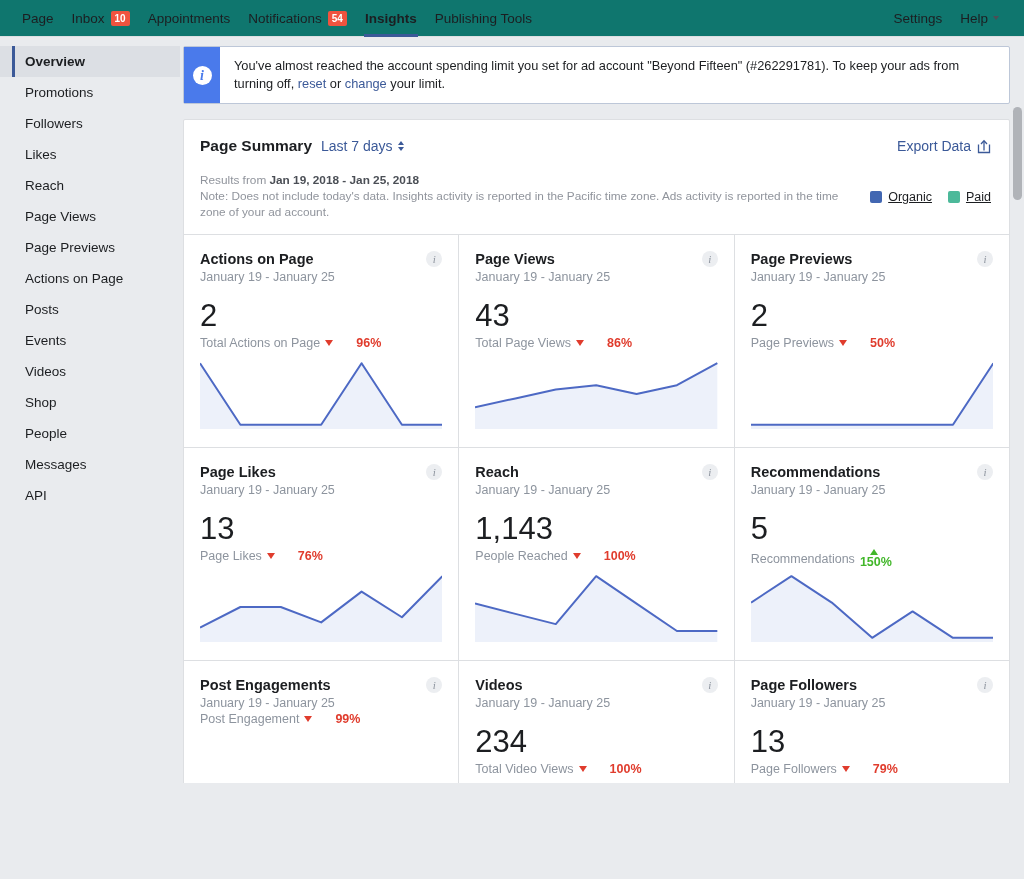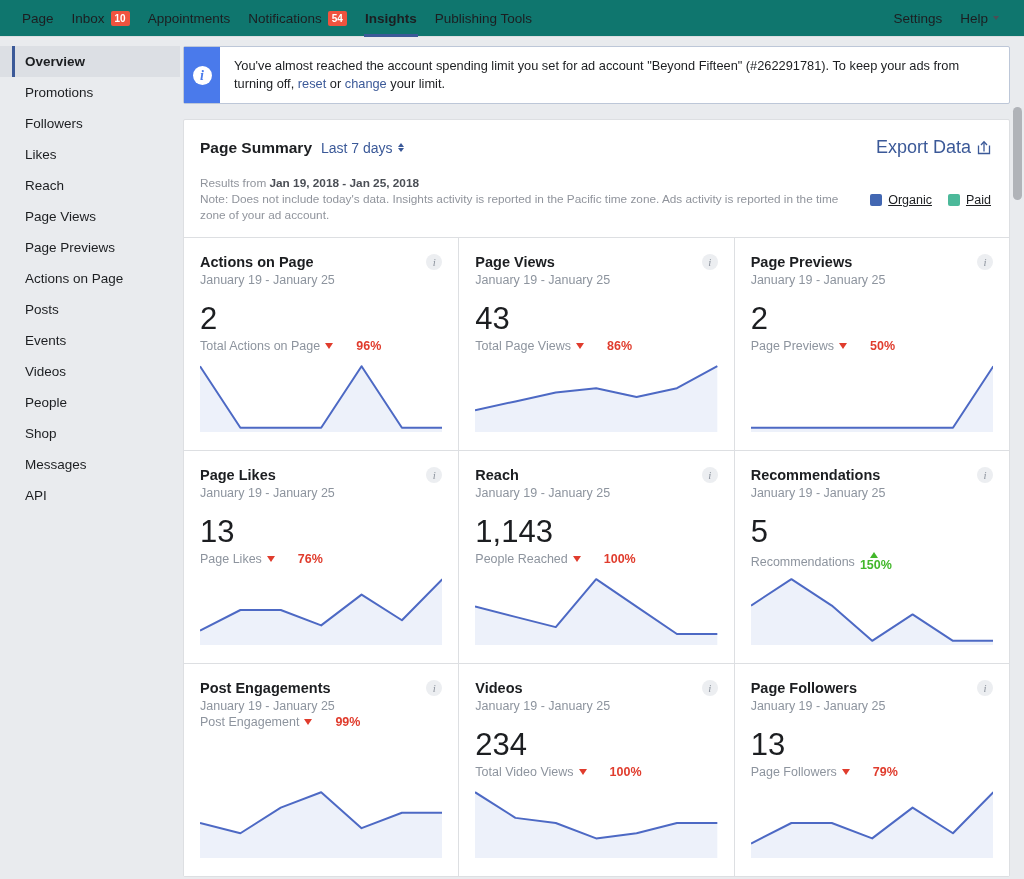--- a/index.html
+++ b/index.html
@@ -56,21 +56,21 @@
   .caret-down {
     display: inline-block;
     margin-left: 5px;
     width: 0; height: 0;
     border-left: 3.5px solid transparent;
     border-right: 3.5px solid transparent;
     border-top: 4px solid #4b4f56;
   }
 
   
-  .page { display: flex; height: 842px; }
+  .page { display: flex; height: 746px; }
 
   
   .sidebar {
     width: 180px;
     flex: 0 0 180px;
     background: #e9ebee;
     padding-top: 9px;
   }
   .side-item {
     height: 31px;
@@ -167,21 +167,21 @@
     border-left: 3px solid transparent;
     border-right: 3px solid transparent;
   }
   .updown .up { border-bottom: 4px solid #3b5998; margin-bottom: 1.5px; }
   .updown .dn { border-top: 4px solid #3b5998; }
 
   .export {
     margin-left: auto;
     display: flex;
     align-items: center;
-    font-size: 18px;
+    font-size: 14px;
     color: #3b5998;
   }
   .export svg { margin-left: 6px; }
 
   .summary-meta {
     display: flex;
     align-items: flex-start;
     padding: 17px 18px 14px 16px;
   }
   .meta-text { font-size: 11.8px; color: #90949c; line-height: 16px; max-width: 650px; }
@@ -314,24 +314,24 @@
       <div class="side-item">
         <span>Posts</span>
       </div>
       <div class="side-item">
         <span>Events</span>
       </div>
       <div class="side-item">
         <span>Videos</span>
       </div>
       <div class="side-item">
+        <span>Shop</span>
+      </div>
+      <div class="side-item">
         <span>People</span>
-      </div>
-      <div class="side-item">
-        <span>Shop</span>
       </div>
       <div class="side-item">
         <span>Messages</span>
       </div>
       <div class="side-item">
         <span>API</span>
       </div>
     </div>
 
   <div class="main">

